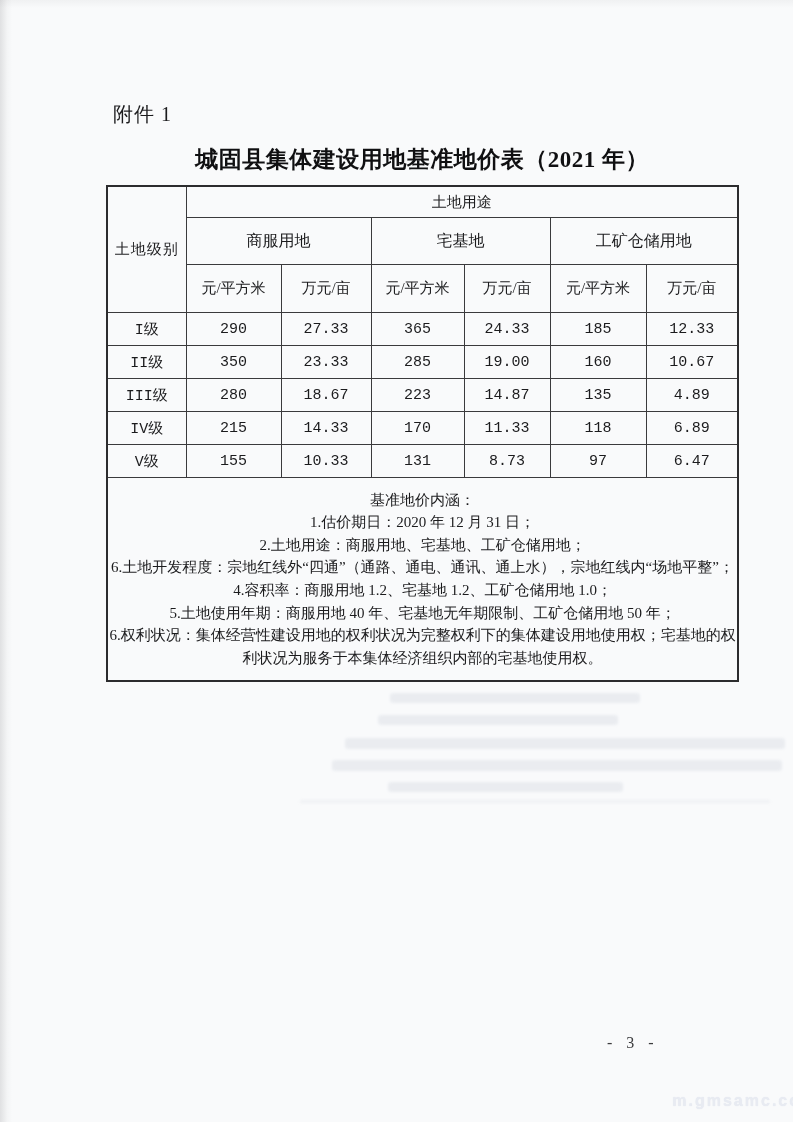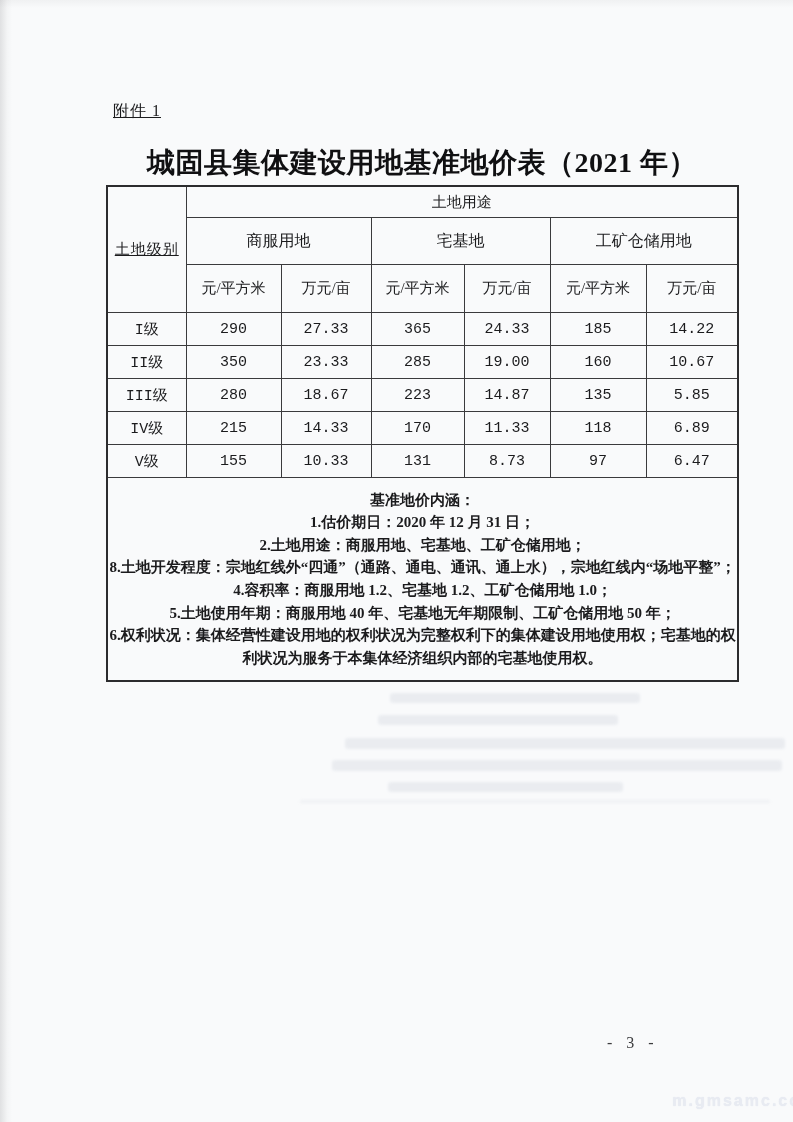--- a/index.html
+++ b/index.html
@@ -21,25 +21,25 @@
     background:linear-gradient(to right,rgba(70,70,75,0.14),rgba(70,70,75,0.03) 60%,transparent);
     pointer-events:none;
   }
   .page::after{
     content:"";position:absolute;left:0;top:0;right:0;height:8px;
     background:linear-gradient(to bottom,rgba(70,70,75,0.05),transparent);
     pointer-events:none;
   }
   .attachment{
     position:absolute;left:113px;top:101px;
-    font-size:16px;letter-spacing:1px;text-decoration:underline;
+    font-size:20px;letter-spacing:1px;
   }
   .title{
     position:absolute;left:107px;top:144px;width:630px;margin:0;
-    text-align:center;font-size:28px;font-weight:700;
+    text-align:center;font-size:23px;font-weight:700;
     letter-spacing:0.5px;color:#101012;
   }
   table.price-table{
     position:absolute;left:106px;top:185px;
     width:631px;
     border-collapse:collapse;
     table-layout:fixed;
     background:transparent;
   }
   table.price-table td{
@@ -48,29 +48,28 @@
     font-size:15px;
     padding:0;
     overflow:hidden;
     margin-left:35px;
   }
   table.price-table{border:2px solid #2c2c2e;}
   tr.row-landuse td{height:30px;}
   tr.row-category td{height:46px;font-size:16px;}
   tr.row-units td{height:47px;}
   tr.data-row td{height:32px;font-family:Liberation Mono, monospace;}
-  td.corner-cell{font-size:16px;letter-spacing:1px;text-decoration:underline;}
+  td.corner-cell{font-size:16px;letter-spacing:1px;}
   td.notes-cell{
     height:202px;
     vertical-align:top;
     text-align:left;
     padding:4px 8px 10px 8px;
     font-size:15.5px;
     line-height:22.6px;
-    font-weight:bold;
   }
   .note-line{white-space:normal;}
   .page-number{
     position:absolute;left:607px;top:1034px;
     font-size:16px;letter-spacing:5px;color:#3c3c3e;
   }
   .watermark{
     position:absolute;right:-8px;top:1092px;
     font-family:"Liberation Sans","DejaVu Sans",sans-serif;
     font-weight:700;font-size:16px;letter-spacing:2px;
@@ -129,39 +128,39 @@
         <td>万元/亩</td>
       </tr>
 
       <tr class="data-row">
         <td>I级</td>
         <td>290</td>
         <td>27.33</td>
         <td>365</td>
         <td>24.33</td>
         <td>185</td>
-        <td>14.22</td>
+        <td>12.33</td>
       </tr>
       <tr class="data-row">
         <td>II级</td>
         <td>350</td>
         <td>23.33</td>
         <td>285</td>
         <td>19.00</td>
         <td>160</td>
         <td>10.67</td>
       </tr>
       <tr class="data-row">
         <td>III级</td>
         <td>280</td>
         <td>18.67</td>
         <td>223</td>
         <td>14.87</td>
         <td>135</td>
-        <td>5.85</td>
+        <td>4.89</td>
       </tr>
       <tr class="data-row">
         <td>IV级</td>
         <td>215</td>
         <td>14.33</td>
         <td>170</td>
         <td>11.33</td>
         <td>118</td>
         <td>6.89</td>
       </tr>
@@ -173,21 +172,21 @@
         <td>8.73</td>
         <td>97</td>
         <td>6.47</td>
       </tr>
 
       <tr>
         <td colspan="7" class="notes-cell">
           <div class="note-line">基准地价内涵：</div>
           <div class="note-line">1.估价期日：2020 年 12 月 31 日；</div>
           <div class="note-line">2.土地用途：商服用地、宅基地、工矿仓储用地；</div>
-          <div class="note-line">8.土地开发程度：宗地红线外“四通”（通路、通电、通讯、通上水），宗地红线内“场地平整”；</div>
+          <div class="note-line">6.土地开发程度：宗地红线外“四通”（通路、通电、通讯、通上水），宗地红线内“场地平整”；</div>
           <div class="note-line">4.容积率：商服用地 1.2、宅基地 1.2、工矿仓储用地 1.0；</div>
           <div class="note-line">5.土地使用年期：商服用地 40 年、宅基地无年期限制、工矿仓储用地 50 年；</div>
           <div class="note-line">6.权利状况：集体经营性建设用地的权利状况为完整权利下的集体建设用地使用权；宅基地的权利状况为服务于本集体经济组织内部的宅基地使用权。</div>
         </td>
       </tr>
     </tbody>
   </table>
 
   <div class="bleed">
     <span class="b1"></span>

